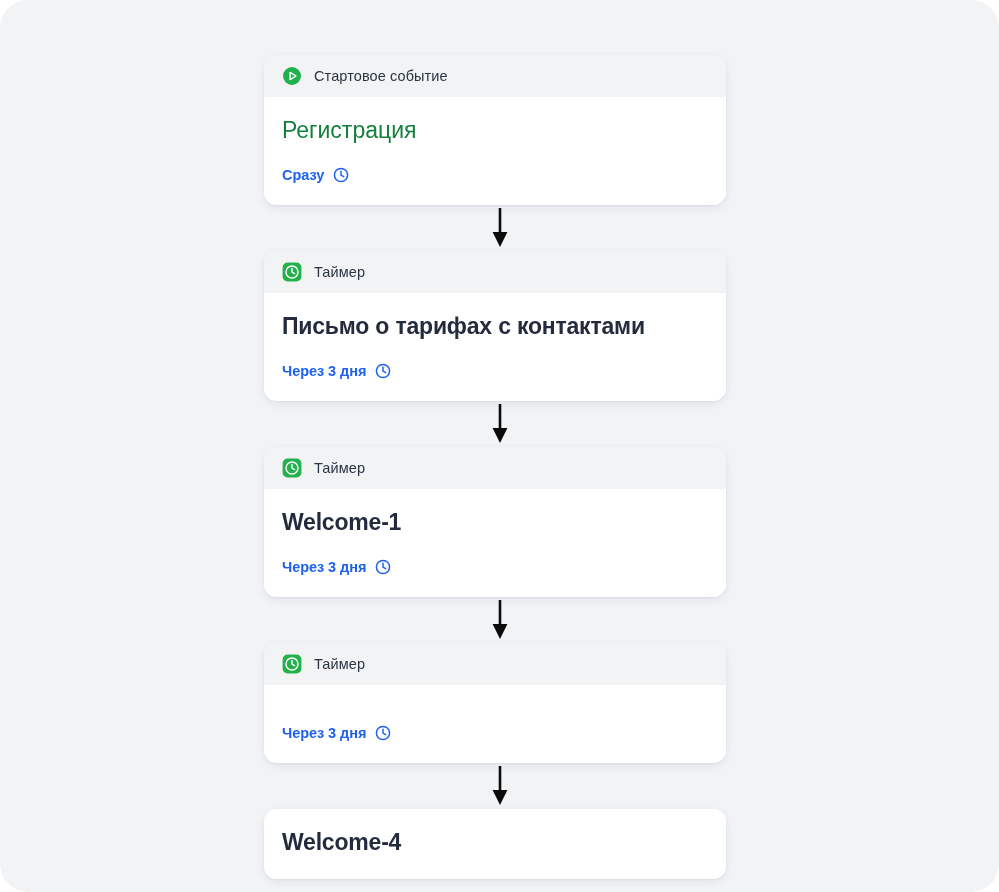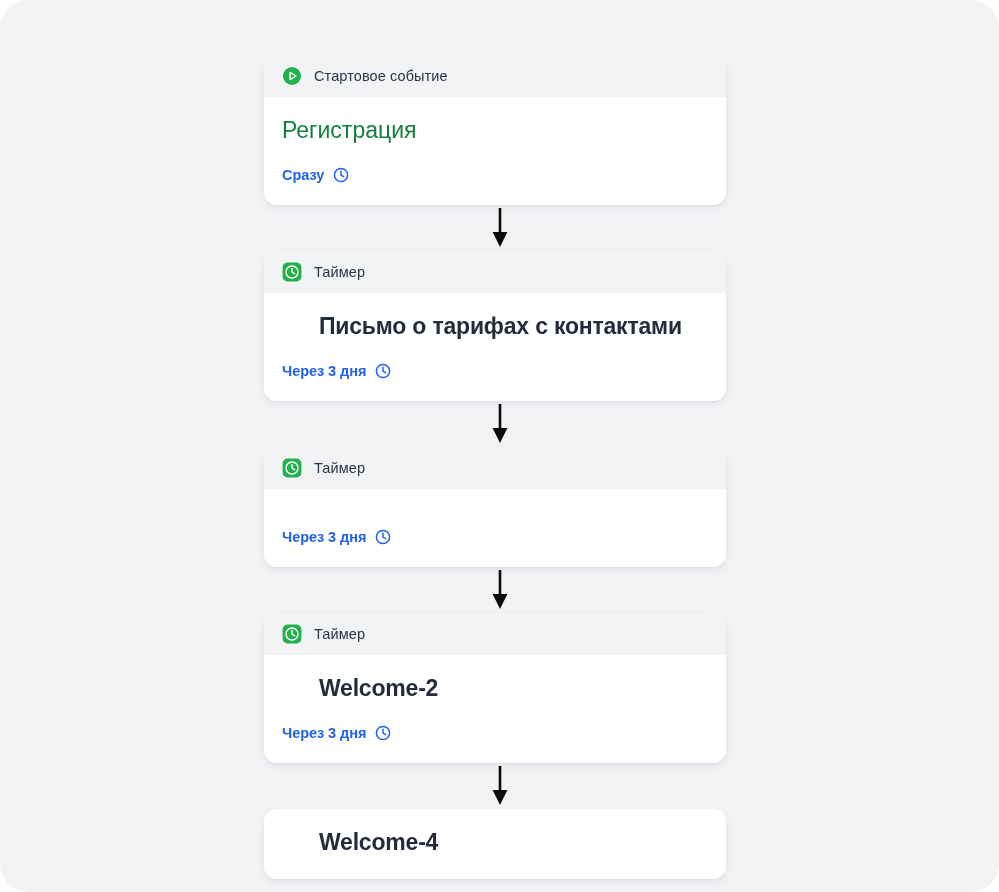--- a/index.html
+++ b/index.html
@@ -71,21 +71,20 @@
     white-space: nowrap;
   }
   .card-title.regular {
     font-weight: 400;
     color: #15803d;
   }
   .card-title.bold {
     font-weight: 700;
     color: #232b3d;
     letter-spacing: -0.2px;
-    margin-left: 37px;
   }
   .card-meta {
     margin-top: 22px;
     display: flex;
     align-items: flex-start;
     height: 18px;
   }
   .card-meta .meta-text {
     font-size: 14.5px;
     font-weight: 700;
@@ -186,20 +185,21 @@
         <span class="hdr-icon">
           <svg width="20" height="20" viewBox="0 0 20 20">
             <rect x="0.6" y="0.6" width="18.8" height="18.8" rx="5" fill="#22b14c"></rect>
             <circle cx="10" cy="10" r="6" fill="none" stroke="#ffffff" stroke-width="1.4"></circle>
             <path d="M10 6.4 L10 10.2 L12.6 11.6" fill="none" stroke="#ffffff" stroke-width="1.4" stroke-linecap="round" stroke-linejoin="round"></path>
           </svg>
         </span>
         <span class="hdr-label">Таймер</span>
       </div>
       <div class="card-body">
+        <div class="card-title bold">Welcome-1</div>
         <div class="card-meta">
           <span class="meta-text">Через 3 дня</span>
           <span class="meta-icon">
             <svg width="16" height="16" viewBox="0 0 16 16">
               <circle cx="8" cy="8" r="6.6" fill="none" stroke="#1f62f0" stroke-width="1.5"></circle>
               <path d="M8 4.3 L8 8.2 L10.7 9.6" fill="none" stroke="#1f62f0" stroke-width="1.5" stroke-linecap="round" stroke-linejoin="round"></path>
             </svg>
           </span>
         </div>
       </div>
@@ -217,21 +217,20 @@
         <span class="hdr-icon">
           <svg width="20" height="20" viewBox="0 0 20 20">
             <rect x="0.6" y="0.6" width="18.8" height="18.8" rx="5" fill="#22b14c"></rect>
             <circle cx="10" cy="10" r="6" fill="none" stroke="#ffffff" stroke-width="1.4"></circle>
             <path d="M10 6.4 L10 10.2 L12.6 11.6" fill="none" stroke="#ffffff" stroke-width="1.4" stroke-linecap="round" stroke-linejoin="round"></path>
           </svg>
         </span>
         <span class="hdr-label">Таймер</span>
       </div>
       <div class="card-body">
-        <div class="card-title bold">Welcome-2</div>
         <div class="card-meta">
           <span class="meta-text">Через 3 дня</span>
           <span class="meta-icon">
             <svg width="16" height="16" viewBox="0 0 16 16">
               <circle cx="8" cy="8" r="6.6" fill="none" stroke="#1f62f0" stroke-width="1.5"></circle>
               <path d="M8 4.3 L8 8.2 L10.7 9.6" fill="none" stroke="#1f62f0" stroke-width="1.5" stroke-linecap="round" stroke-linejoin="round"></path>
             </svg>
           </span>
         </div>
       </div>

